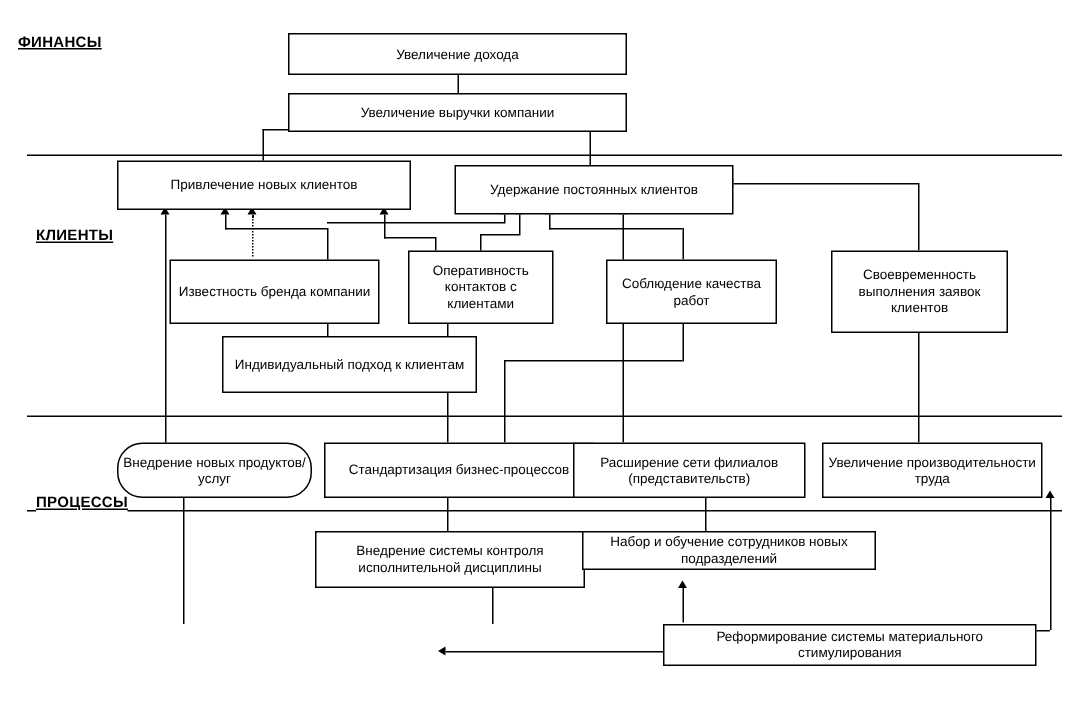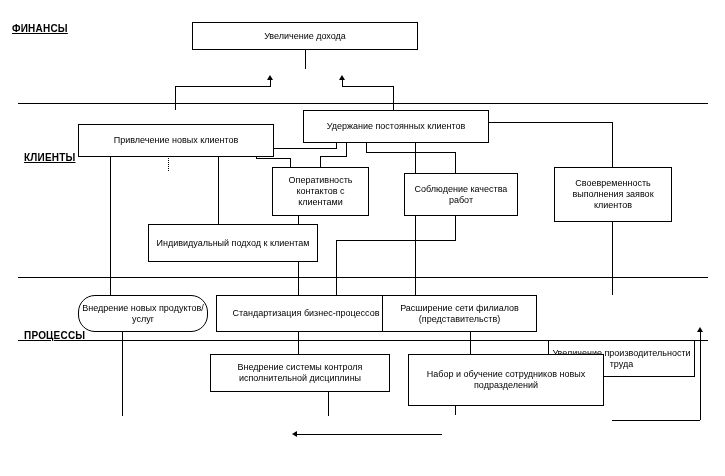--- a/index.html
+++ b/index.html
@@ -168,32 +168,35 @@
 
   <div class="conn v" style="left:700px; top:332px; height:88px;"></div>
   <div class="conn h" style="left:612px; top:420px; width:88px;"></div>
   <div class="conn v" style="left:612px; top:332px; height:0px;"></div>
   <div class="arrow up" style="left:697px; top:327px;"></div>
 
   <div class="conn h" style="left:297px; top:434px; width:145px;"></div>
   <div class="arrow left" style="left:292px; top:431px;"></div>
 
   <div class="node" style="left:192px; top:22px; width:226px; height:28px;">Увеличение дохода</div>
-
-  <div class="node" style="left:78px; top:124px; width:196px; height:33px;">Привлечение новых клиентов</div>
+  <div class="node" style="left:192px; top:62px; width:226px; height:24px;">Увеличение выручки компании</div>
+
+  <div class="node" style="left:78px; top:107px; width:196px; height:33px;">Привлечение новых клиентов</div>
   <div class="node" style="left:303px; top:110px; width:186px; height:33px;">Удержание постоянных клиентов</div>
 
+  <div class="node" style="left:113px; top:173px; width:140px; height:43px;">Известность бренда компании</div>
   <div class="node" style="left:272px; top:167px; width:97px; height:49px;">Оперативность контактов с клиентами</div>
   <div class="node" style="left:404px; top:173px; width:114px; height:43px;">Соблюдение качества работ</div>
   <div class="node" style="left:554px; top:167px; width:118px; height:55px;">Своевременность выполнения заявок клиентов</div>
 
   <div class="node" style="left:148px; top:224px; width:170px; height:38px;">Индивидуальный подход к клиентам</div>
 
   <div class="node" style="left:78px; top:295px; width:130px; height:37px;border-radius:17px;">Внедрение новых продуктов/услуг</div>
   <div class="node" style="left:216px; top:295px; width:180px; height:37px;">Стандартизация бизнес-процессов</div>
   <div class="node" style="left:382px; top:295px; width:155px; height:37px;">Расширение сети филиалов (представительств)</div>
-  <div class="node" style="left:548px; top:295px; width:147px; height:37px;margin-top:45px;">Увеличение производительности труда</div>
+  <div class="node" style="left:548px; top:295px; width:147px; height:37px;">Увеличение производительности труда</div>
 
   <div class="node" style="left:210px; top:354px; width:180px; height:38px;">Внедрение системы контроля исполнительной дисциплины</div>
-  <div class="node" style="left:408px; top:354px; width:196px; height:52px;">Набор и обучение сотрудников новых подразделений</div>
-
+  <div class="node" style="left:388px; top:354px; width:196px; height:26px;">Набор и обучение сотрудников новых подразделений</div>
+
+  <div class="node" style="left:442px; top:416px; width:249px; height:28px;">Реформирование системы материального стимулирования</div>
 
 </div>
 
 </body></html>

